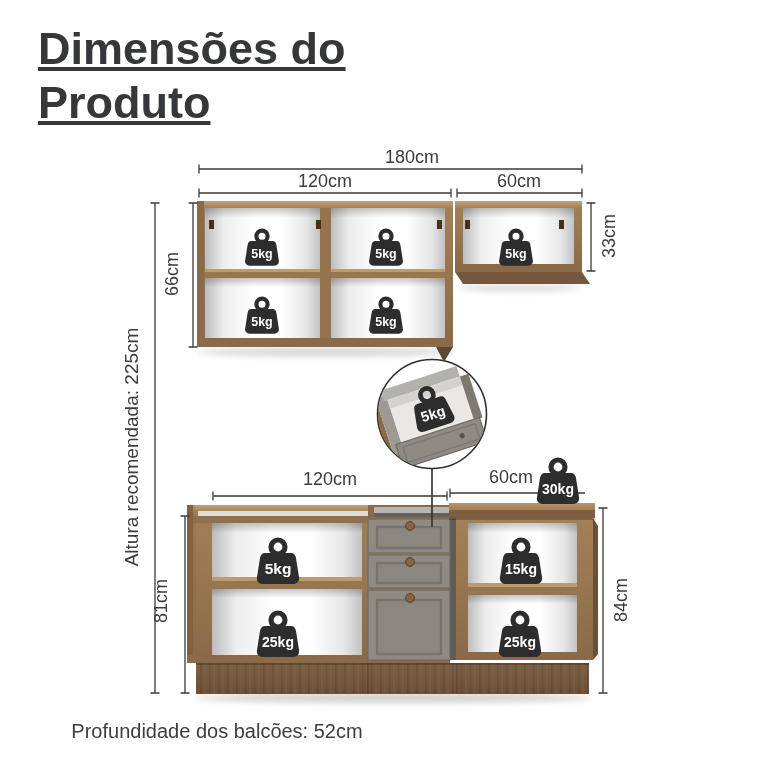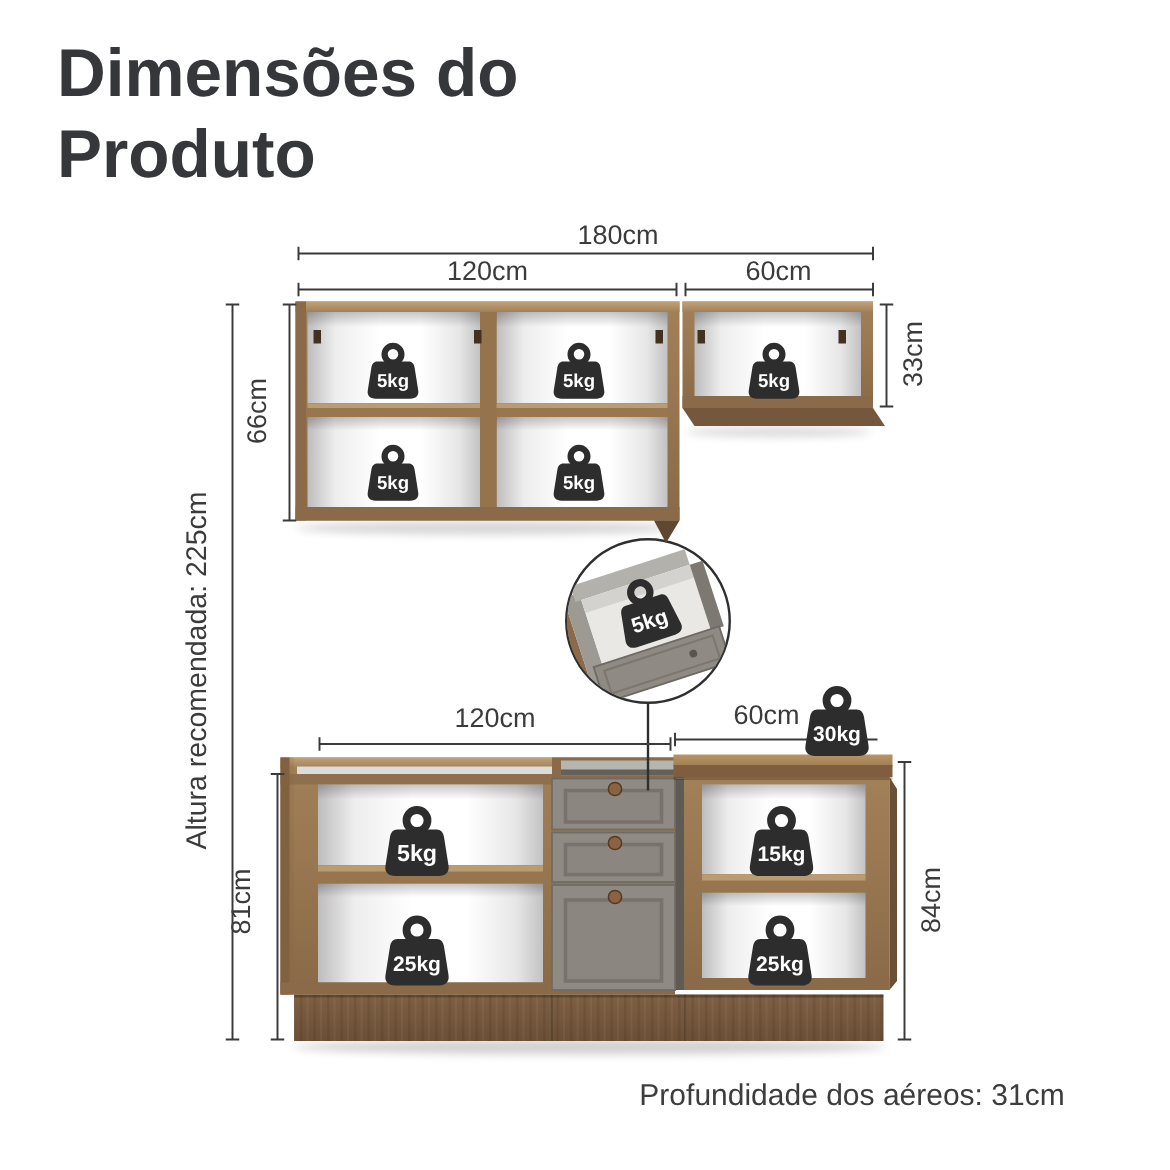--- a/index.html
+++ b/index.html
@@ -1,20 +1,20 @@
 <!DOCTYPE html>
 <html><head>
 <meta charset="utf-8">
 <style>
   html,body{margin:0;padding:0;background:#ffffff;}
   .stage{position:relative;width:780px;height:780px;background:#fff;overflow:hidden;
          font-family:"Liberation Sans",sans-serif;color:#3b3b3b;}
   .stage svg{position:absolute;left:0;top:0;}
   .page-title{position:absolute;left:38px;top:22px;width:400px;
-              font-size:45px;line-height:1.2;font-weight:700;color:#35373a;}
+              font-size:45px;line-height:1.2;font-weight:700;color:#35373a;text-decoration:underline;}
   .dim{position:absolute;font-size:18px;color:#3b3b3b;white-space:nowrap;
        transform:translate(-50%,-50%);z-index:5;}
   .dim.rot{transform:translate(-50%,-50%) rotate(-90deg);}
   .dim.big{font-size:19px;}
   .footer-label{position:absolute;font-size:20px;color:#3d3d3d;white-space:nowrap;
                 transform:translate(-50%,-50%);z-index:5;}
   .badge-text{fill:#ffffff;font-weight:700;font-family:"Liberation Sans",sans-serif;}
 </style>
 </head>
 <body>
@@ -274,15 +274,15 @@
   <div class="dim" style="left:325px;top:181px;">120cm</div>
   <div class="dim" style="left:519px;top:181px;">60cm</div>
   <div class="dim rot" style="left:172px;top:274px;">66cm</div>
   <div class="dim rot" style="left:609px;top:236px;">33cm</div>
   <div class="dim rot big" style="left:132px;top:447px;">Altura recomendada: 225cm</div>
   <div class="dim" style="left:330px;top:479px;">120cm</div>
   <div class="dim" style="left:511px;top:477px;">60cm</div>
   <div class="dim rot" style="left:161px;top:601px;">81cm</div>
   <div class="dim rot" style="left:621px;top:600px;">84cm</div>
 
-  <div class="footer-label" style="left:568px;top:731px;">Profundidade dos aéreos: 31cm</div>
+  <div class="footer-label" style="left:217px;top:731px;">Profundidade dos balcões: 52cm</div>
 
 </div>
 
 </body></html>

